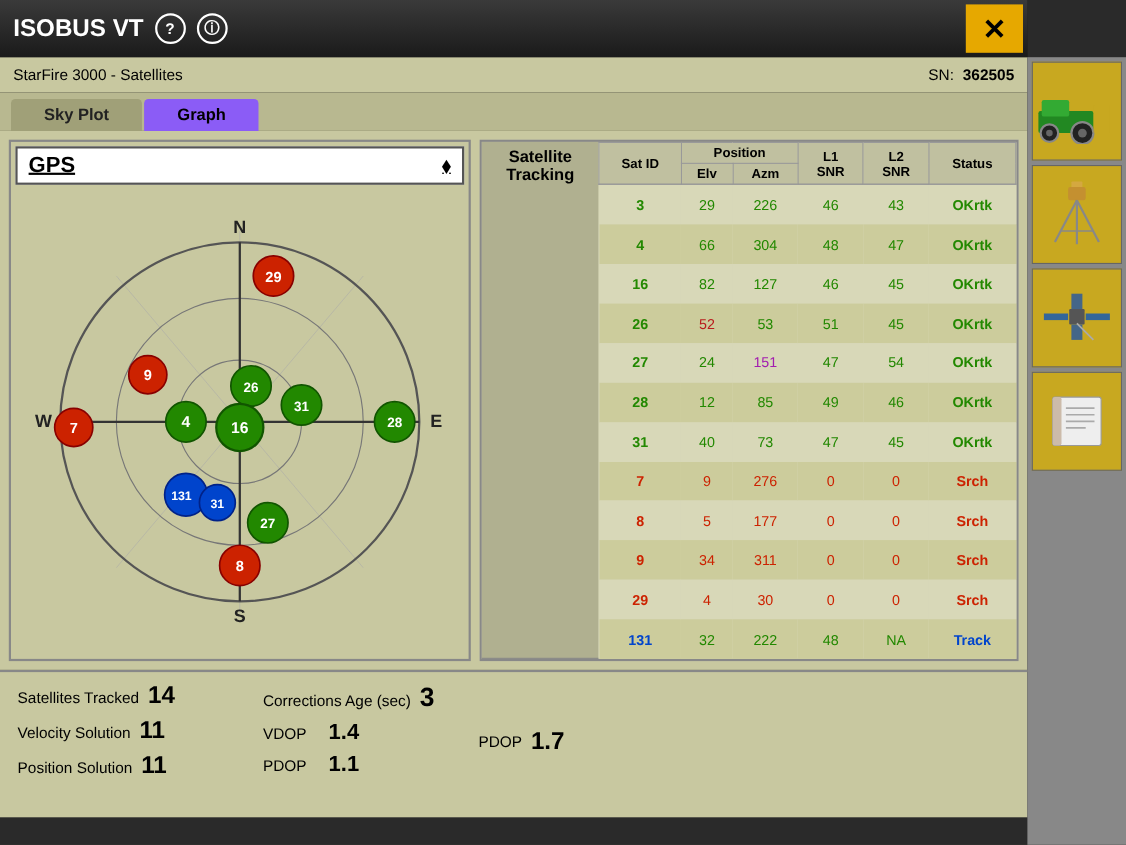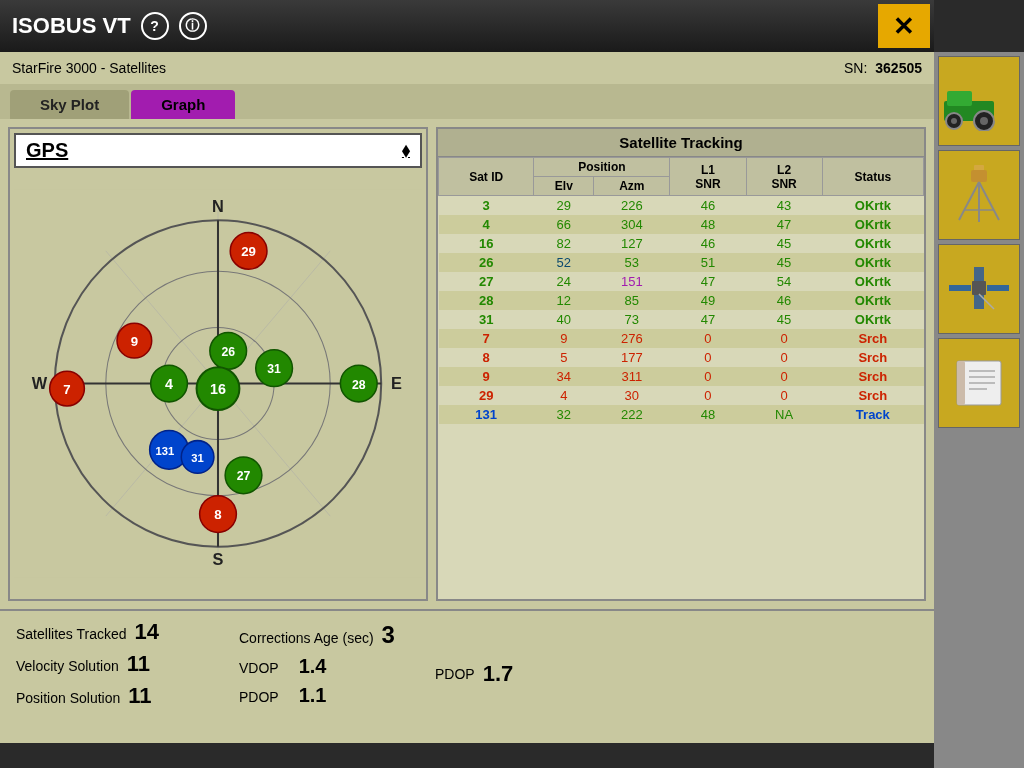--- a/index.html
+++ b/index.html
@@ -126,21 +126,21 @@
       <span style="margin-left:auto;display:flex;gap:8px;">
         <span>SN:</span>
         <span style="font-weight:bold;">362505</span>
       </span>
     </div>
 
     <div id="tabs" style="background:#b8b890;display:flex;padding:6px 10px 0;gap:2px;">
       <div style="padding:6px 30px;font-size:15px;font-weight:bold;cursor:pointer;border-top-left-radius:4px;border-top-right-radius:4px;background:#a0a078;color:#222;">
         <span>Sky Plot</span>
       </div>
-      <div style="padding:6px 30px;font-size:15px;font-weight:bold;cursor:pointer;border-top-left-radius:4px;border-top-right-radius:4px;background:#a21caf;color:#000;">
+      <div style="padding:6px 30px;font-size:15px;font-weight:bold;cursor:pointer;border-top-left-radius:4px;border-top-right-radius:4px;background:#8b5cf6;color:#000;">
         <span>Graph</span>
       </div>
     </div>
 
     <div id="main-content" style="background:#c8c8a0;display:flex;padding:8px;gap:8px;height:490px;">
 
       <div id="sky-plot-panel" style="background:#c8c8a0;width:420px;border:2px solid #888;padding:4px;display:flex;flex-direction:column;">
 
         <div style="background:white;border:2px solid #555;display:flex;align-items:center;justify-content:space-between;padding:4px 10px;margin-bottom:4px;font-size:20px;font-weight:bold;cursor:pointer;text-decoration:underline;">
           <span>GPS</span>
@@ -203,21 +203,21 @@
 
             <circle cx="225" cy="280" r="18" fill="#228800" stroke="#115500" stroke-width="1.5"></circle>
             <text x="225" y="285" text-anchor="middle" font-size="12" font-weight="bold" fill="white">27</text>
 
             <circle cx="200" cy="318" r="18" fill="#cc2200" stroke="#880000" stroke-width="1.5"></circle>
             <text x="200" y="323" text-anchor="middle" font-size="13" font-weight="bold" fill="white">8</text>
           </svg>
         </div>
       </div>
 
-      <div id="sat-table-panel" style="flex:1;border:2px solid #888;background:#d8d8b8;display:flex;flex-direction:column;">
+      <div id="sat-table-panel" style="flex:1;border:2px solid #888;background:#d8d8b8;display:flex;flex-direction:row;">
         <div style="background:#b0b090;text-align:center;font-size:15px;font-weight:bold;padding:5px;border-bottom:1px solid #888;">Satellite Tracking</div>
         <table style="width:100%;border-collapse:collapse;font-size:13px;">
           <thead>
             <tr>
               <th rowspan="2" style="background:#c0c0a0;padding:3px 4px;border:1px solid #999;text-align:center;font-size:12px;vertical-align:middle;">
                 <span>Sat ID</span>
               </th>
               <th colspan="2" style="background:#c0c0a0;padding:2px 4px;border:1px solid #999;text-align:center;font-size:12px;">Position</th>
               <th rowspan="2" style="background:#c0c0a0;padding:3px 4px;border:1px solid #999;text-align:center;font-size:12px;vertical-align:middle;">L1<br>SNR</th>
               <th rowspan="2" style="background:#c0c0a0;padding:3px 4px;border:1px solid #999;text-align:center;font-size:12px;vertical-align:middle;">L2<br>SNR</th>
@@ -248,21 +248,21 @@
               <tr style="background: rgb(216, 216, 184);">
       <td style="color:#228800;font-weight:bold;text-align:center;padding:2px 4px;">16</td>
       <td style="color:#228800;text-align:center;padding:2px 4px;">82</td>
       <td style="color:#228800;text-align:center;padding:2px 4px;">127</td>
       <td style="color:#228800;text-align:center;padding:2px 4px;">46</td>
       <td style="color:#228800;text-align:center;padding:2px 4px;">45</td>
       <td style="color:#228800;font-weight:bold;text-align:center;padding:2px 4px;">OKrtk</td>
     </tr>
               <tr style="background: rgb(204, 204, 156);">
       <td style="color:#228800;font-weight:bold;text-align:center;padding:2px 4px;">26</td>
-      <td style="color:#0c4a6e;text-align:center;padding:2px 4px;">52</td>
+      <td style="color:#b91c1c;text-align:center;padding:2px 4px;">52</td>
       <td style="color:#228800;text-align:center;padding:2px 4px;">53</td>
       <td style="color:#228800;text-align:center;padding:2px 4px;">51</td>
       <td style="color:#228800;text-align:center;padding:2px 4px;">45</td>
       <td style="color:#228800;font-weight:bold;text-align:center;padding:2px 4px;">OKrtk</td>
     </tr>
               <tr style="background: rgb(216, 216, 184);">
       <td style="color:#228800;font-weight:bold;text-align:center;padding:2px 4px;">27</td>
       <td style="color:#228800;text-align:center;padding:2px 4px;">24</td>
       <td style="color:#a21caf;text-align:center;padding:2px 4px;">151</td>
       <td style="color:#228800;text-align:center;padding:2px 4px;">47</td>

